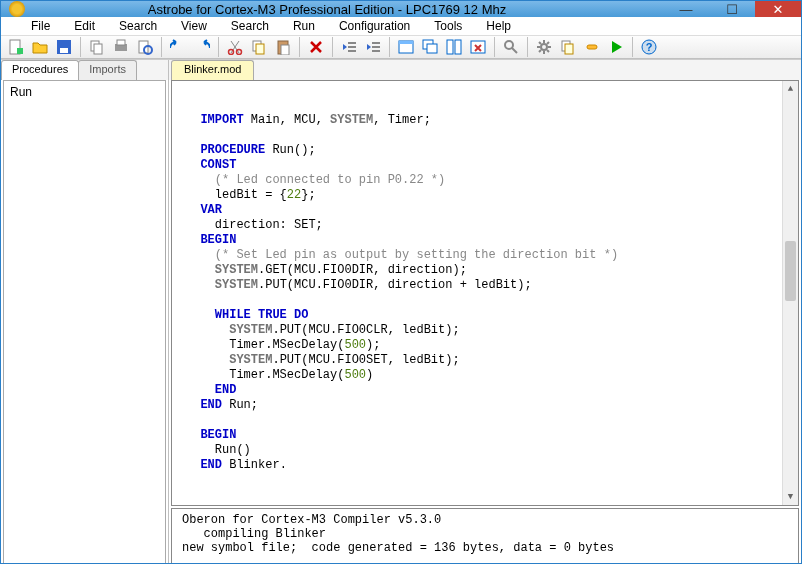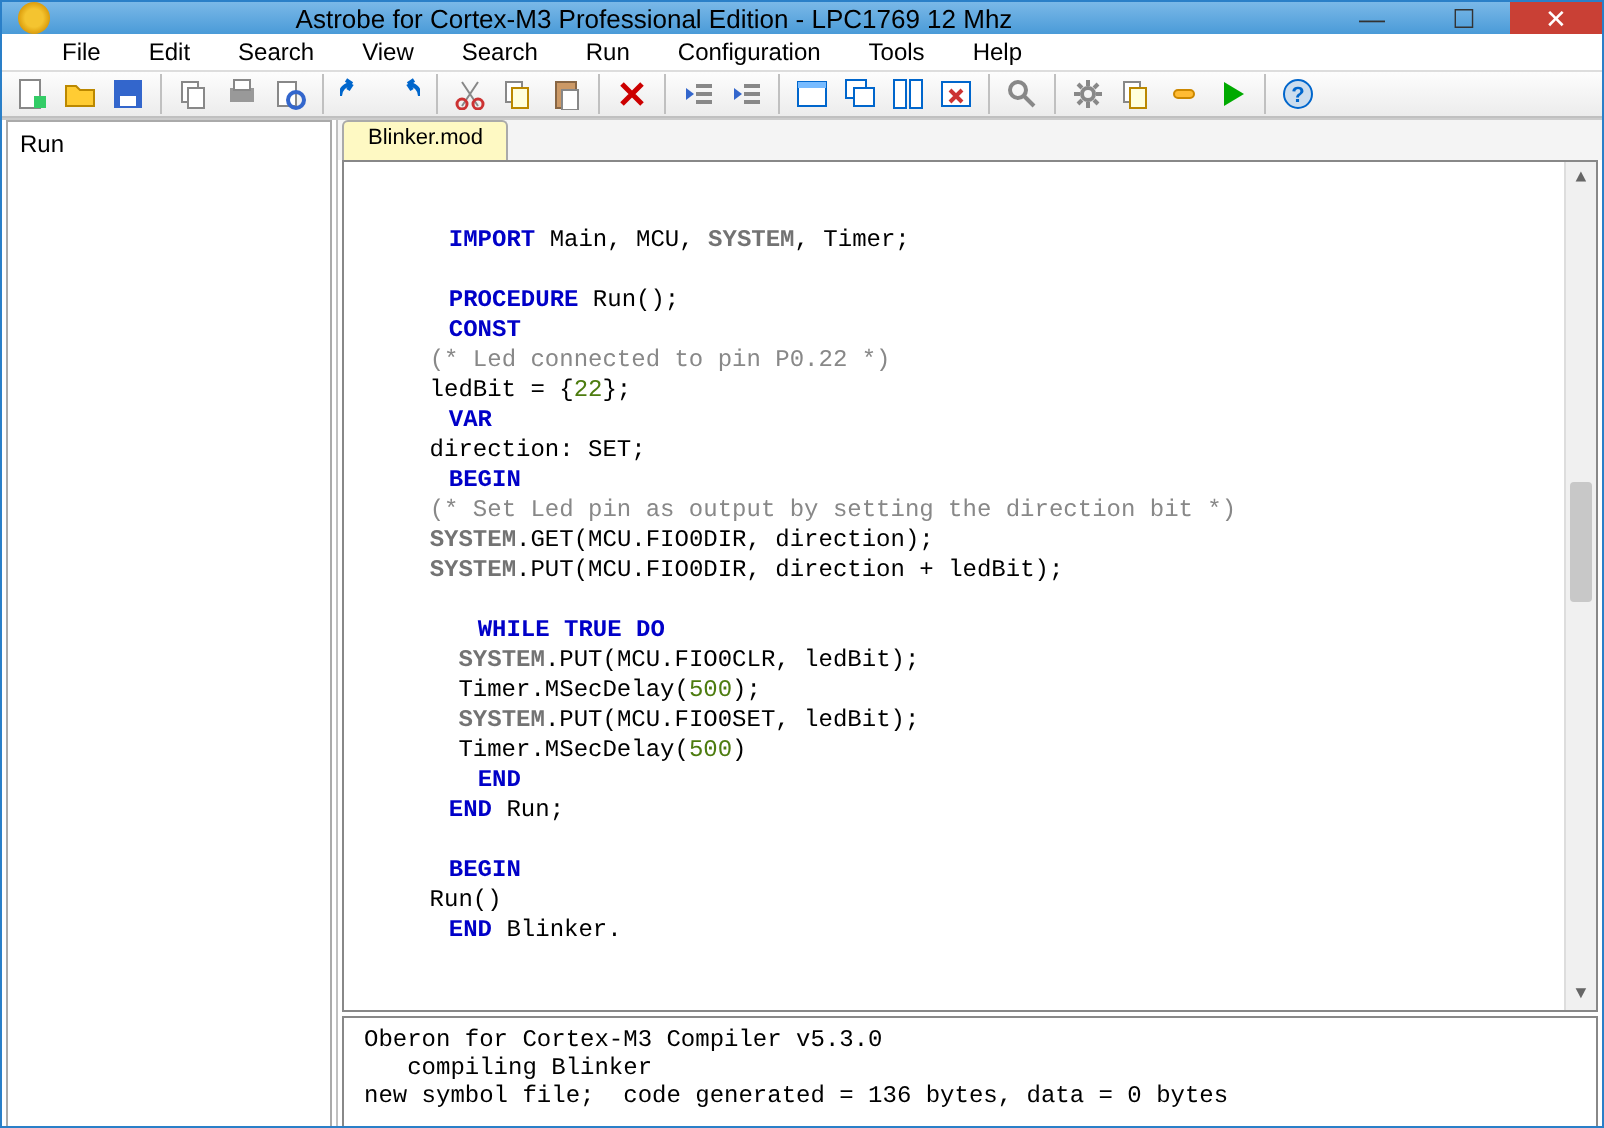--- a/index.html
+++ b/index.html
@@ -21,21 +21,21 @@
 .tabs { display:flex; height:20px; background:#f4f4f4;}
 .tab { padding:2px 10px; border:1px solid #aaa; border-bottom:none; background:#fff; font-size:11px; margin-right:-1px; border-radius:3px 3px 0 0;}
 .tab.inactive { background:#eee; color:#555;}
 .treearea { flex:1; border:1px solid #aaa; margin:0 2px 2px 2px; background:#fff; padding:4px 6px; font-size:12px; overflow:auto;}
 .rightpanel { flex:1; display:flex; flex-direction:column;}
 .filetabs { height:20px; display:flex; background:#f4f4f4;}
 .filetab { padding:2px 12px; border:1px solid #aaa; border-bottom:none; background:#fef9c3; font-size:11px; margin-left:2px; border-radius:3px 3px 0 0;}
 .editor-wrap { flex:1; display:flex; flex-direction:column; margin:0 2px;}
 .editor { flex:1; border:1px solid #888; background:#fff; font-family:Consolas,"Courier New",monospace; font-size:12px; line-height:15px; padding:2px 0 2px 14px; overflow:auto; position:relative; white-space:pre;}
 .editor .line { display:block; }
-.kw { color:#0000c8; font-weight:bold;margin-left:24px;}
+.kw { color:#0000c8; font-weight:bold;}
 .sys { color:#737373; font-weight:bold;}
 .cm { color:#888; }
 .num { color:#4d7c0f;}
 .output { height:74px; border:1px solid #888; background:#fff; font-family:Consolas,"Courier New",monospace; font-size:12px; padding:4px 10px; margin-top:2px; overflow:auto; white-space:pre;}
 .scrollbar-v { position:absolute; right:0; top:0; bottom:0; width:16px; background:#f0f0f0; border-left:1px solid #ddd;}
 .scrollbar-v .thumb { position:absolute; left:2px; right:2px; top:160px; height:60px; background:#c8c8c8; border-radius:2px;}
 .scrollbar-v .arr { position:absolute; left:0; right:0; height:16px; text-align:center; font-size:9px; color:#666; line-height:16px;}
 .scrollbar-v .arr.up{top:0;} .scrollbar-v .arr.dn{bottom:0;}
 </style>
 </head>
@@ -213,20 +213,24 @@
     <div class="tbtn">
       <svg viewBox="0 0 16 16">
         <circle cx="8" cy="8" r="7" fill="#cde" stroke="#06c"></circle>
         <text x="8" y="12" text-anchor="middle" font-size="11" fill="#06c" font-weight="bold">?</text>
       </svg>
     </div>
   </div>
 
 <div class="main">
   <div class="leftpanel">
+    <div class="tabs">
+      <div class="tab">Procedures</div>
+      <div class="tab inactive">Imports</div>
+    </div>
     <div class="treearea">
       <div>Run</div>
     </div>
   </div>
   <div class="rightpanel">
     <div class="filetabs">
       <div class="filetab">Blinker.mod</div>
     </div>
     <div class="editor-wrap">
       <div class="editor" id="editor">

